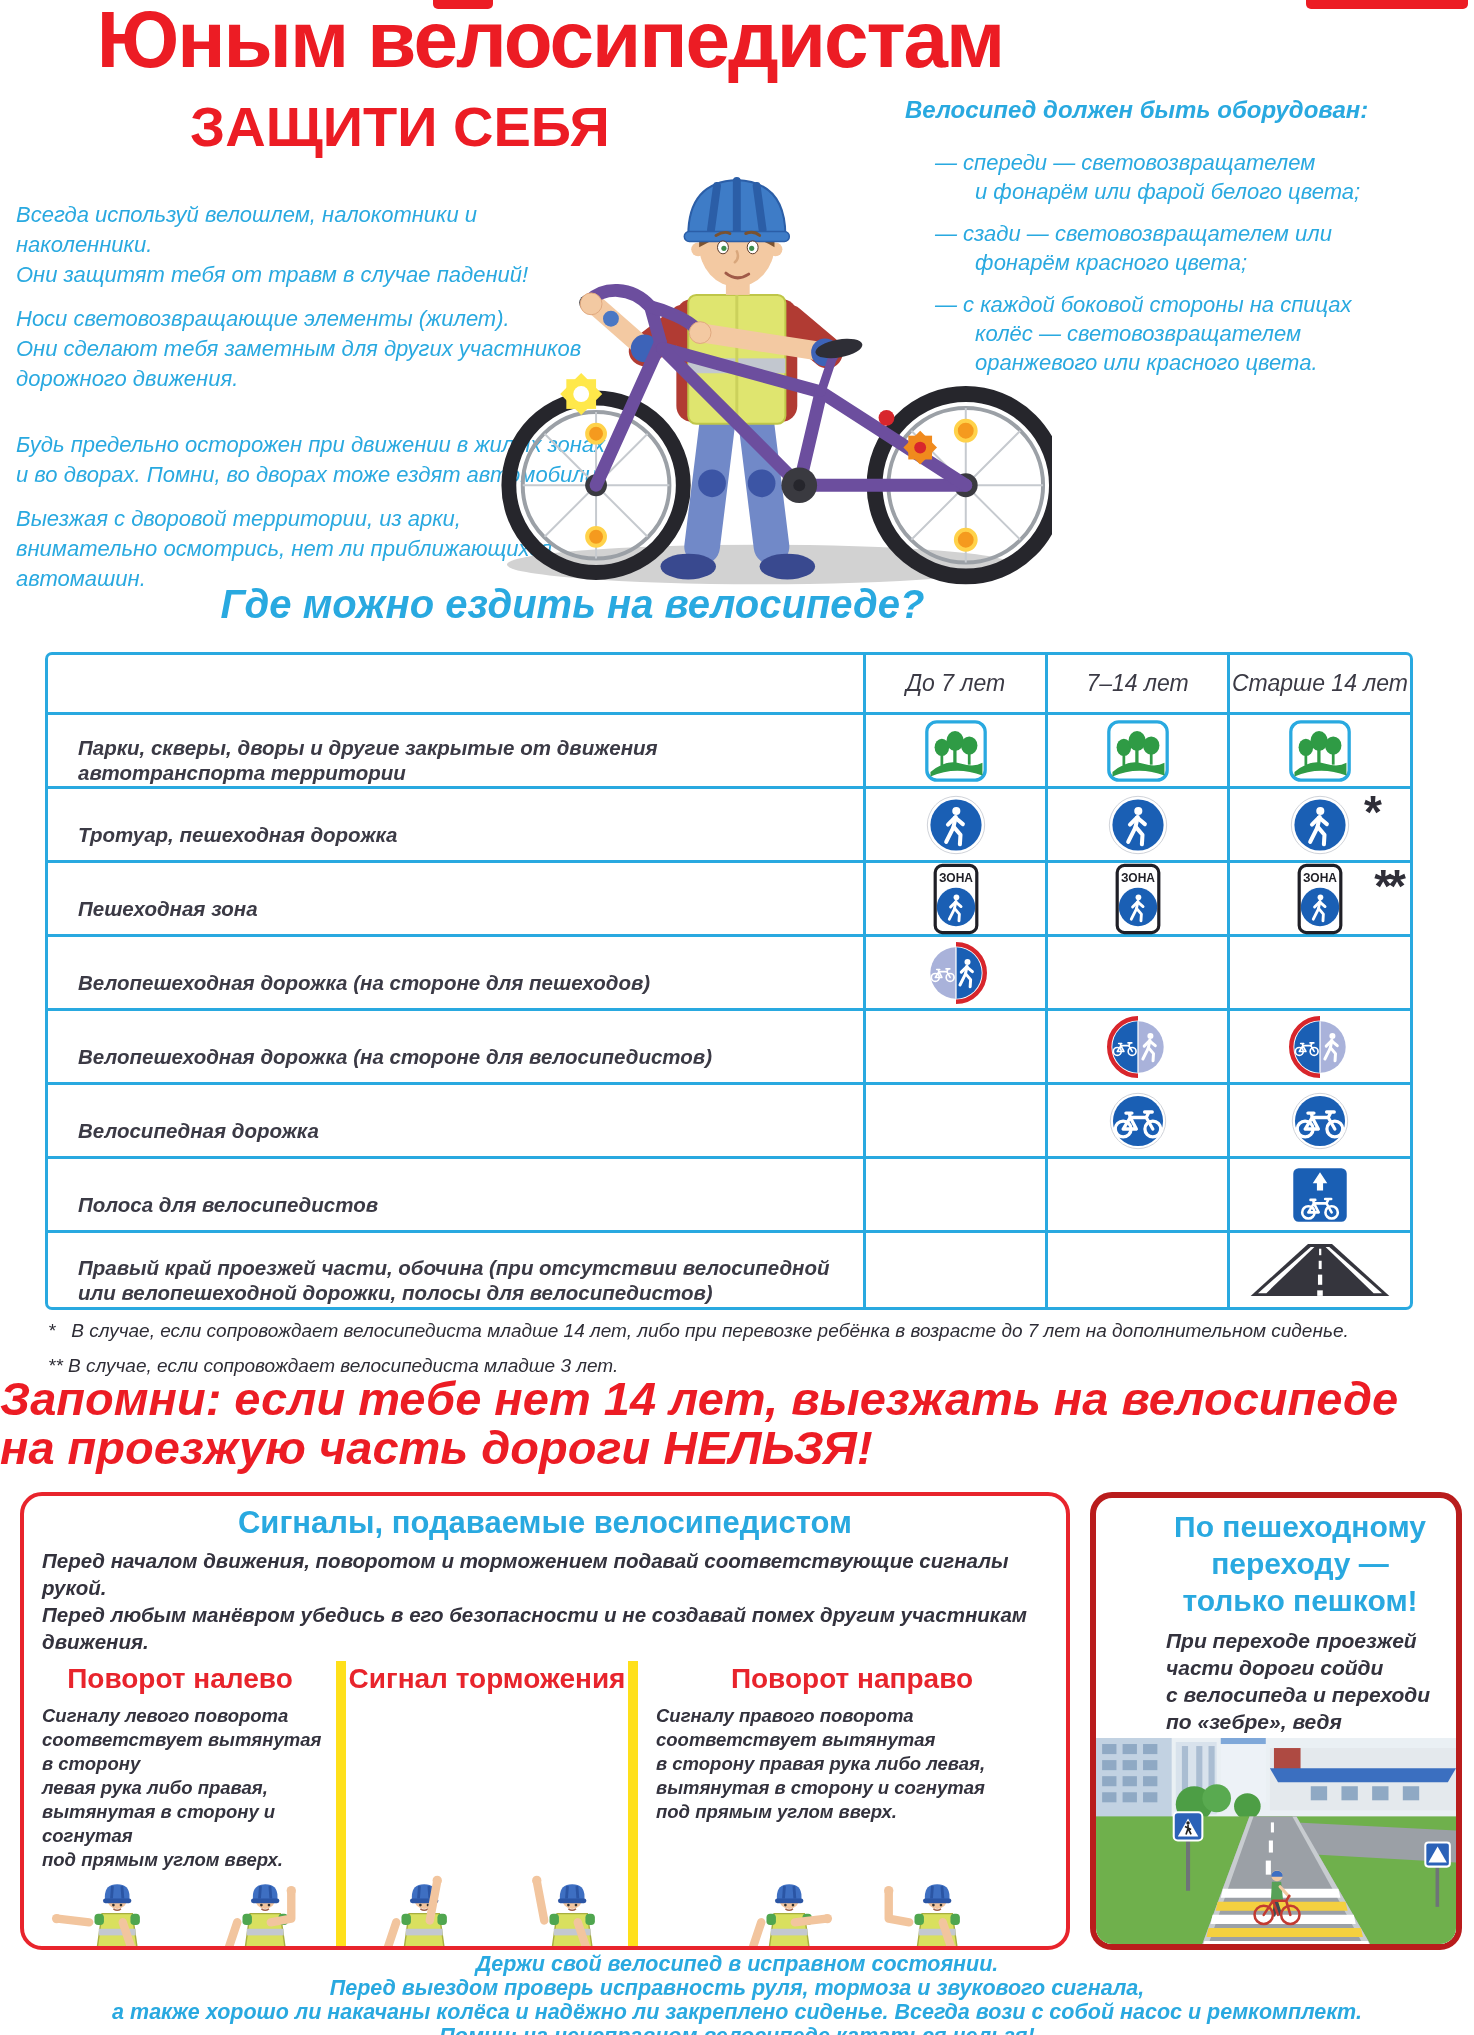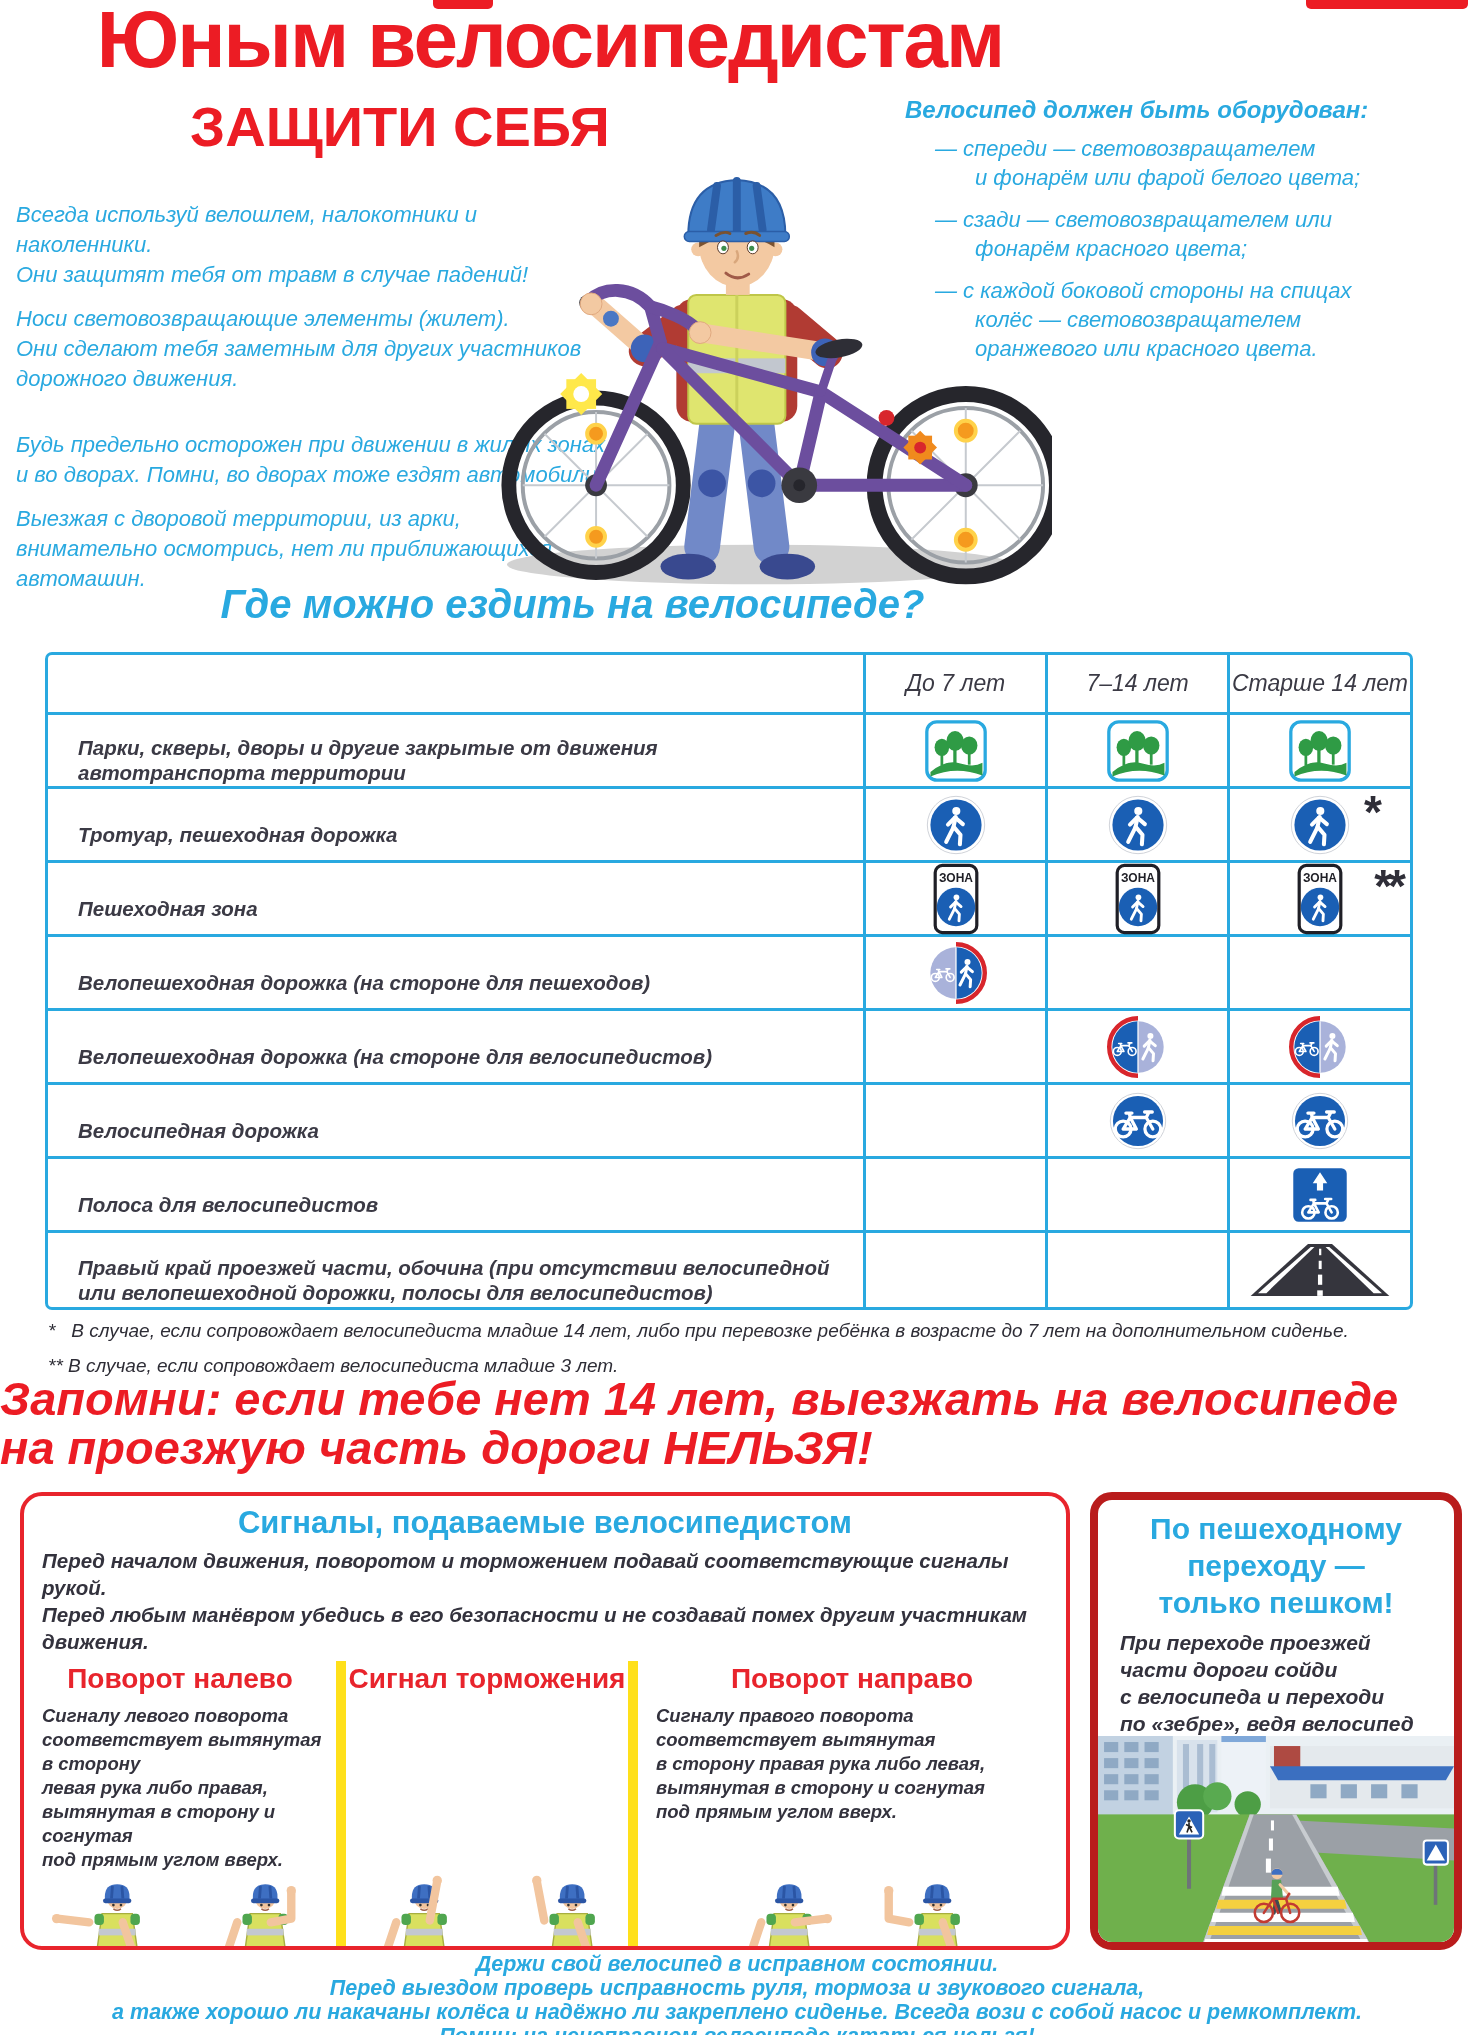--- a/index.html
+++ b/index.html
@@ -13,21 +13,21 @@
   
   .main-title{position:absolute;left:20px;top:-8px;width:1060px;text-align:center;
               font-size:80px;font-weight:bold;color:#EC1C24;letter-spacing:-2px;line-height:1.2;}
   .subtitle{position:absolute;left:0;top:94px;width:800px;text-align:center;
             font-size:56px;font-weight:bold;color:#EC1C24;}
   
   .intro-left{position:absolute;left:16px;top:200px;width:600px;}
   .cy-text{margin:0 0 14px 0;font-size:22px;line-height:30px;font-style:italic;color:#29A9E0;}
   .cy-text.gap{margin-bottom:36px;}
   .intro-right{position:absolute;left:893px;top:96px;width:580px;color:#29A9E0;font-style:italic;}
-  .eq-head{font-size:24px;font-weight:bold;margin:0 0 10px 12px;}
+  .eq-head{font-size:24px;font-weight:bold;margin:0 0 24px 12px;}
   .eq-item{font-size:22px;line-height:29px;margin:0 0 13px 42px;padding-left:40px;text-indent:-40px;}
   .boy-illus{position:absolute;left:492px;top:88px;width:560px;height:512px;}
   
   .ride-title{position:absolute;left:0;top:582px;width:1145px;text-align:center;
               font-size:40px;font-weight:bold;font-style:italic;color:#29A9E0;}
   .ride-table{position:absolute;left:45px;top:652px;display:grid;
               grid-template-columns:815px 182px 182px 183px;
               grid-template-rows:60px repeat(8,74px);
               border:3px solid #29A9E0;border-radius:7px;overflow:hidden;background:#fff;}
   .cell{border-bottom:3px solid #29A9E0;display:flex;align-items:center;justify-content:center;position:relative;}
@@ -56,21 +56,21 @@
   .sig-sep{width:10px;background:#FFE01A;height:330px;}
   .sig-head{margin:2px 0 9px 0;text-align:center;font-size:28px;font-weight:bold;color:#E8242C;}
   .sig-text{margin:0;padding:0 4px 0 18px;font-size:18.5px;font-weight:bold;font-style:italic;
             color:#33323D;line-height:24px;}
   .sig-figs{position:absolute;bottom:2px;left:0;right:0;display:flex;justify-content:center;
             gap:36px;align-items:flex-end;}
   .cyc-svg{width:112px;height:123px;}
   .arm{fill:none;stroke:#F2C59E;stroke-width:9;stroke-linecap:round;stroke-linejoin:round;}
   .hand{fill:#F2C59E;}
   .cross-box{position:absolute;left:1090px;top:1492px;width:372px;height:458px;
-             border:8px solid #b91c1c;border-radius:22px;box-sizing:border-box;overflow:hidden;}
+             border:6px solid #b91c1c;border-radius:22px;box-sizing:border-box;overflow:hidden;padding-left:48px;}
   .cross-title{margin-top:10px;text-align:center;font-size:30px;font-weight:bold;color:#29A9E0;line-height:37px;}
   .cross-text{margin:8px 10px 0 22px;font-size:21px;font-weight:bold;font-style:italic;color:#33323D;line-height:27px;}
   .cross-illus{position:absolute;left:0;right:0;bottom:0;height:206px;width:100%;}
   .footer-text{position:absolute;left:0;top:1952px;width:1474px;text-align:center;font-size:21.5px;
                font-weight:bold;font-style:italic;color:#29A9E0;line-height:24px;}
 </style>
 </head>
 <body>
 
 <svg width="0" height="0" style="position:absolute" aria-hidden="true">

